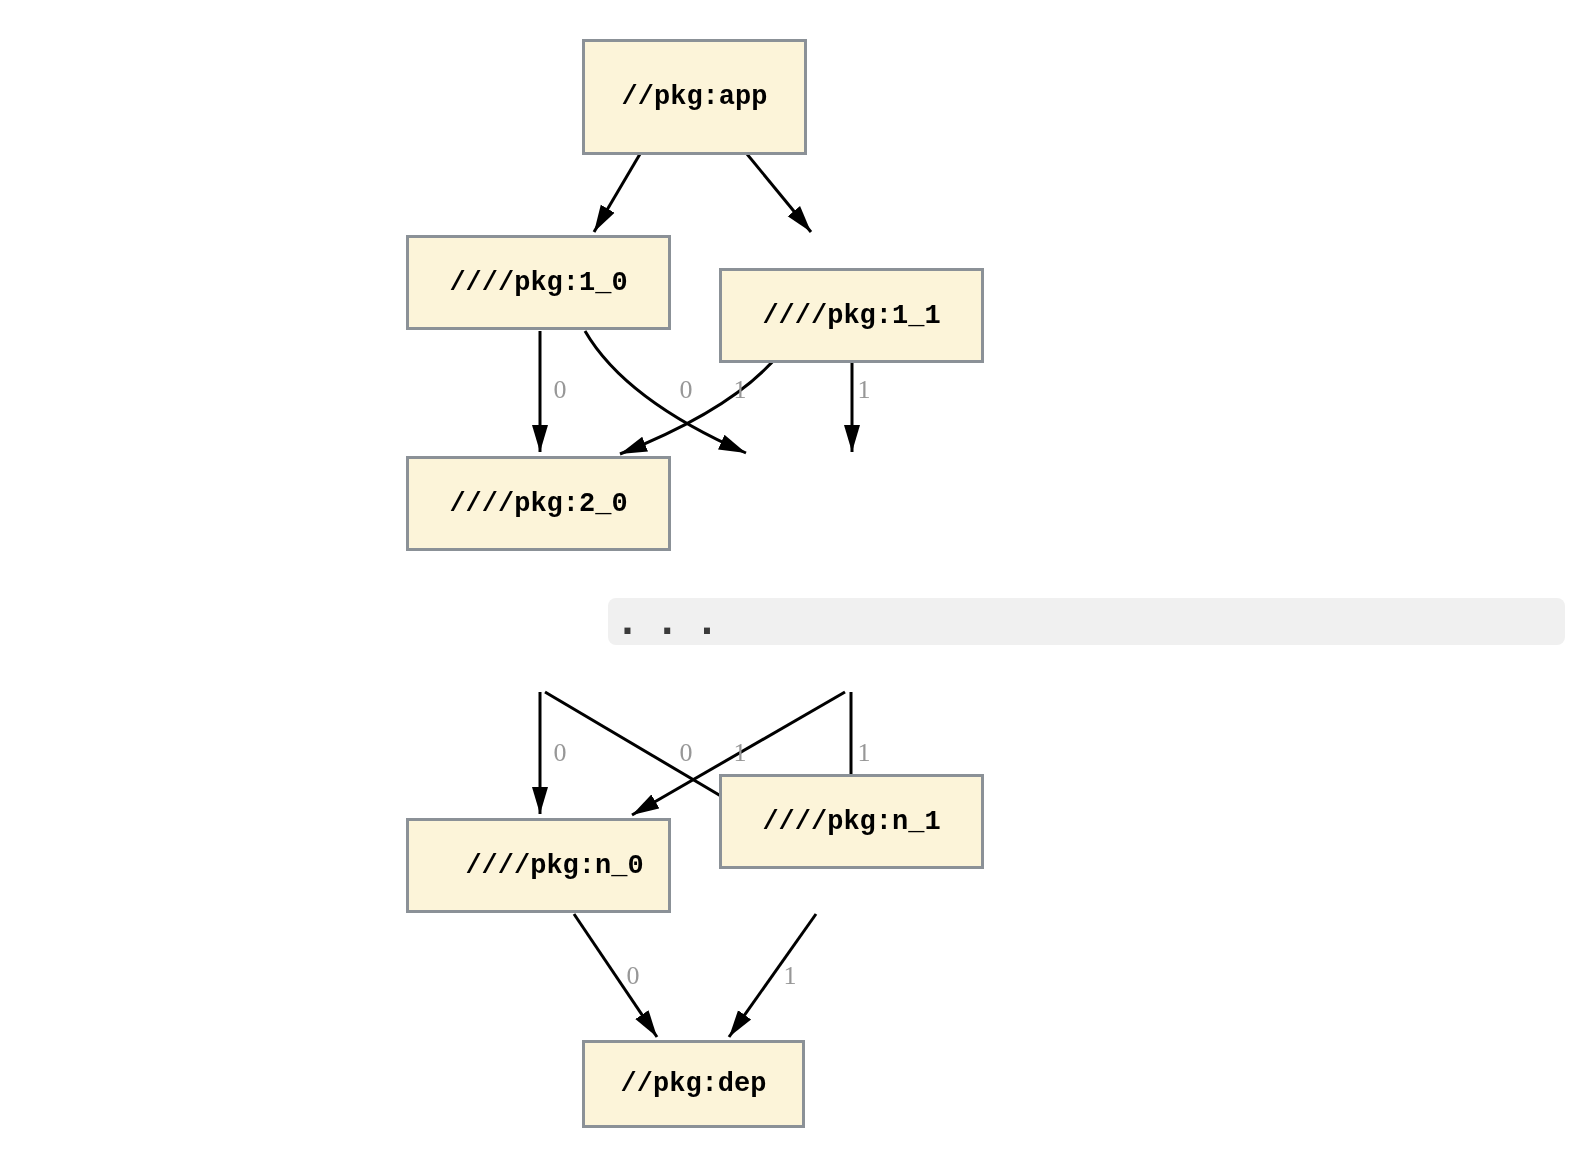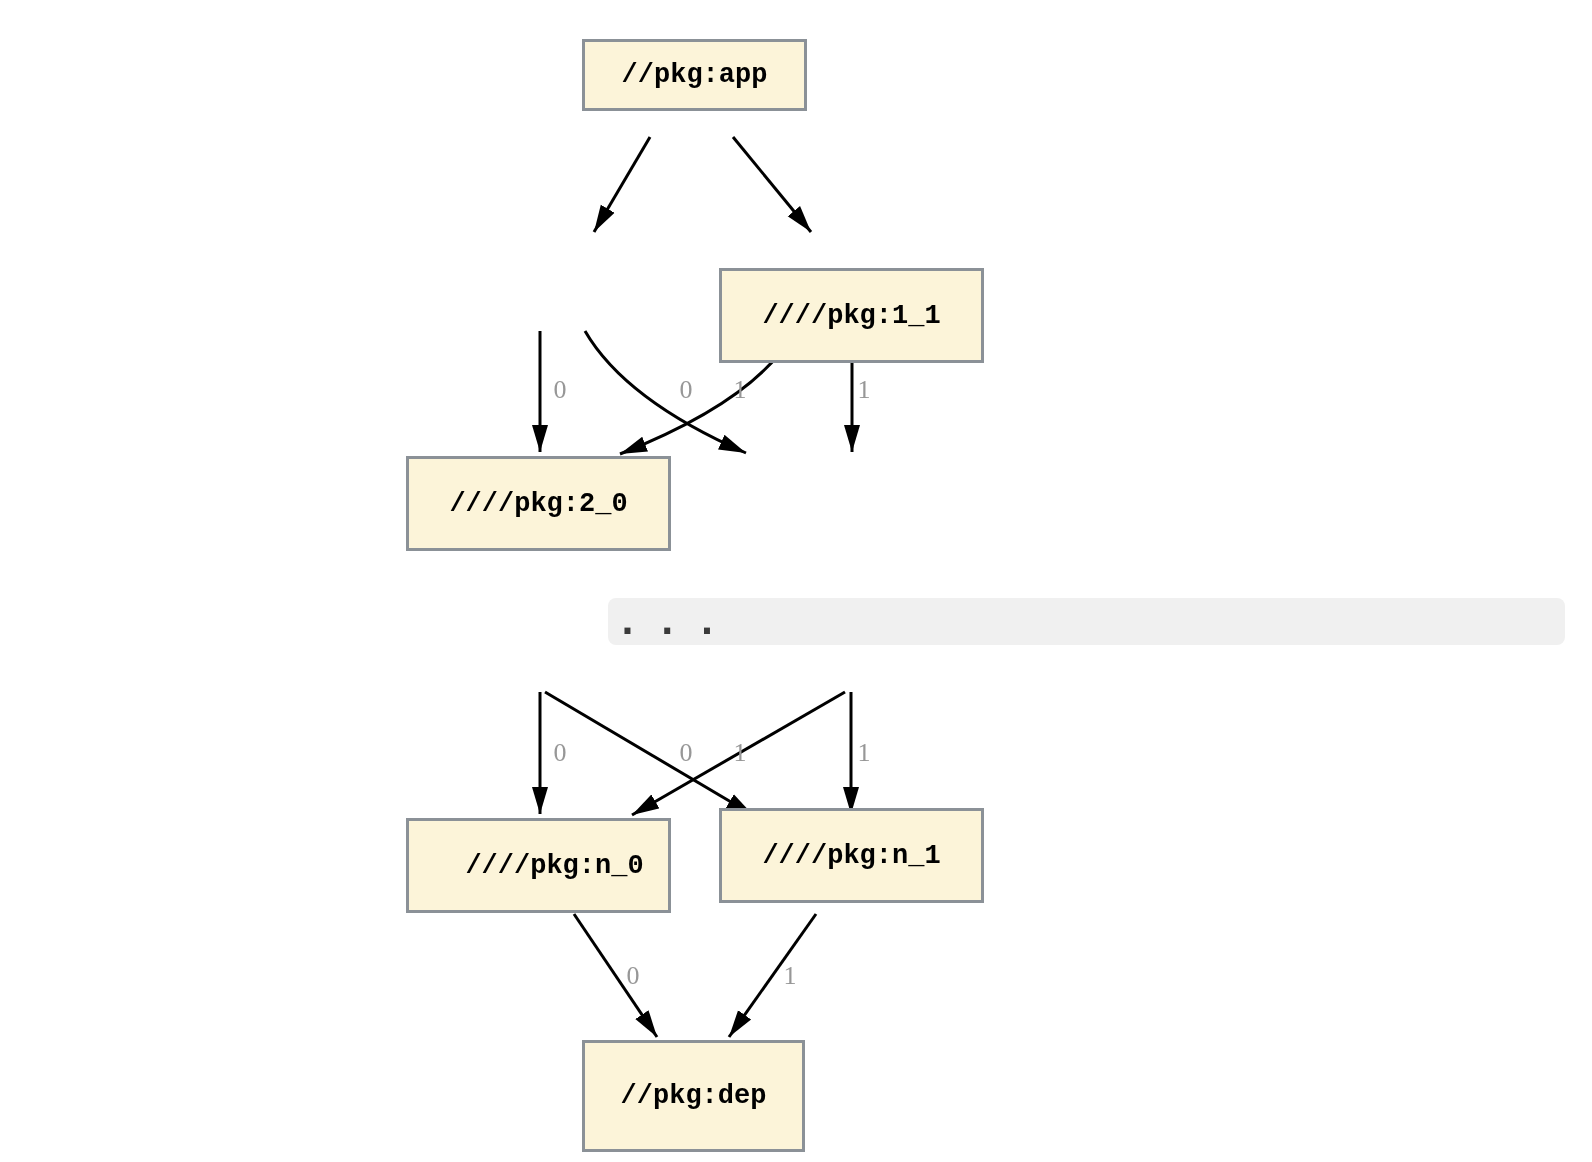--- a/index.html
+++ b/index.html
@@ -107,31 +107,32 @@
 
     <text class="edge-label" x="560" y="761">0</text>
     <text class="edge-label" x="686" y="761">0</text>
     <text class="edge-label" x="740" y="761">1</text>
     <text class="edge-label" x="864" y="761">1</text>
 
     <text class="edge-label" x="633" y="984">0</text>
     <text class="edge-label" x="790" y="984">1</text>
   </svg>
 
-  <div class="node" style="left:582px; top:39px; width:225px; height:72px;">//pkg:app</div>
+  <div class="node" style="left:582px; top:39px; width:225px; height:116px;">//pkg:app</div>
 
+  <div class="node mid" style="left:406px; top:235px;">////pkg:1_0</div>
 
   <div class="node mid" style="left:719px; top:235px;margin-top:33px;">////pkg:1_1</div>
 
   <div class="node mid" style="left:406px; top:456px;">////pkg:2_0</div>
 
 
   <div class="node mid" style="left:406px; top:818px;padding-left:32px;">////pkg:n_0</div>
 
-  <div class="node mid" style="left:719px; top:808px;">////pkg:n_1</div>
+  <div class="node mid" style="left:719px; top:774px;">////pkg:n_1</div>
 
-  <div class="node" style="left:582px; top:1040px; width:223px; height:112px;">//pkg:dep</div>
+  <div class="node" style="left:582px; top:1040px; width:223px; height:88px;">//pkg:dep</div>
 
   <div class="band">
     <span class="ellipsis">. . .</span>
   </div>
 
 </div>
 
 </body></html>

